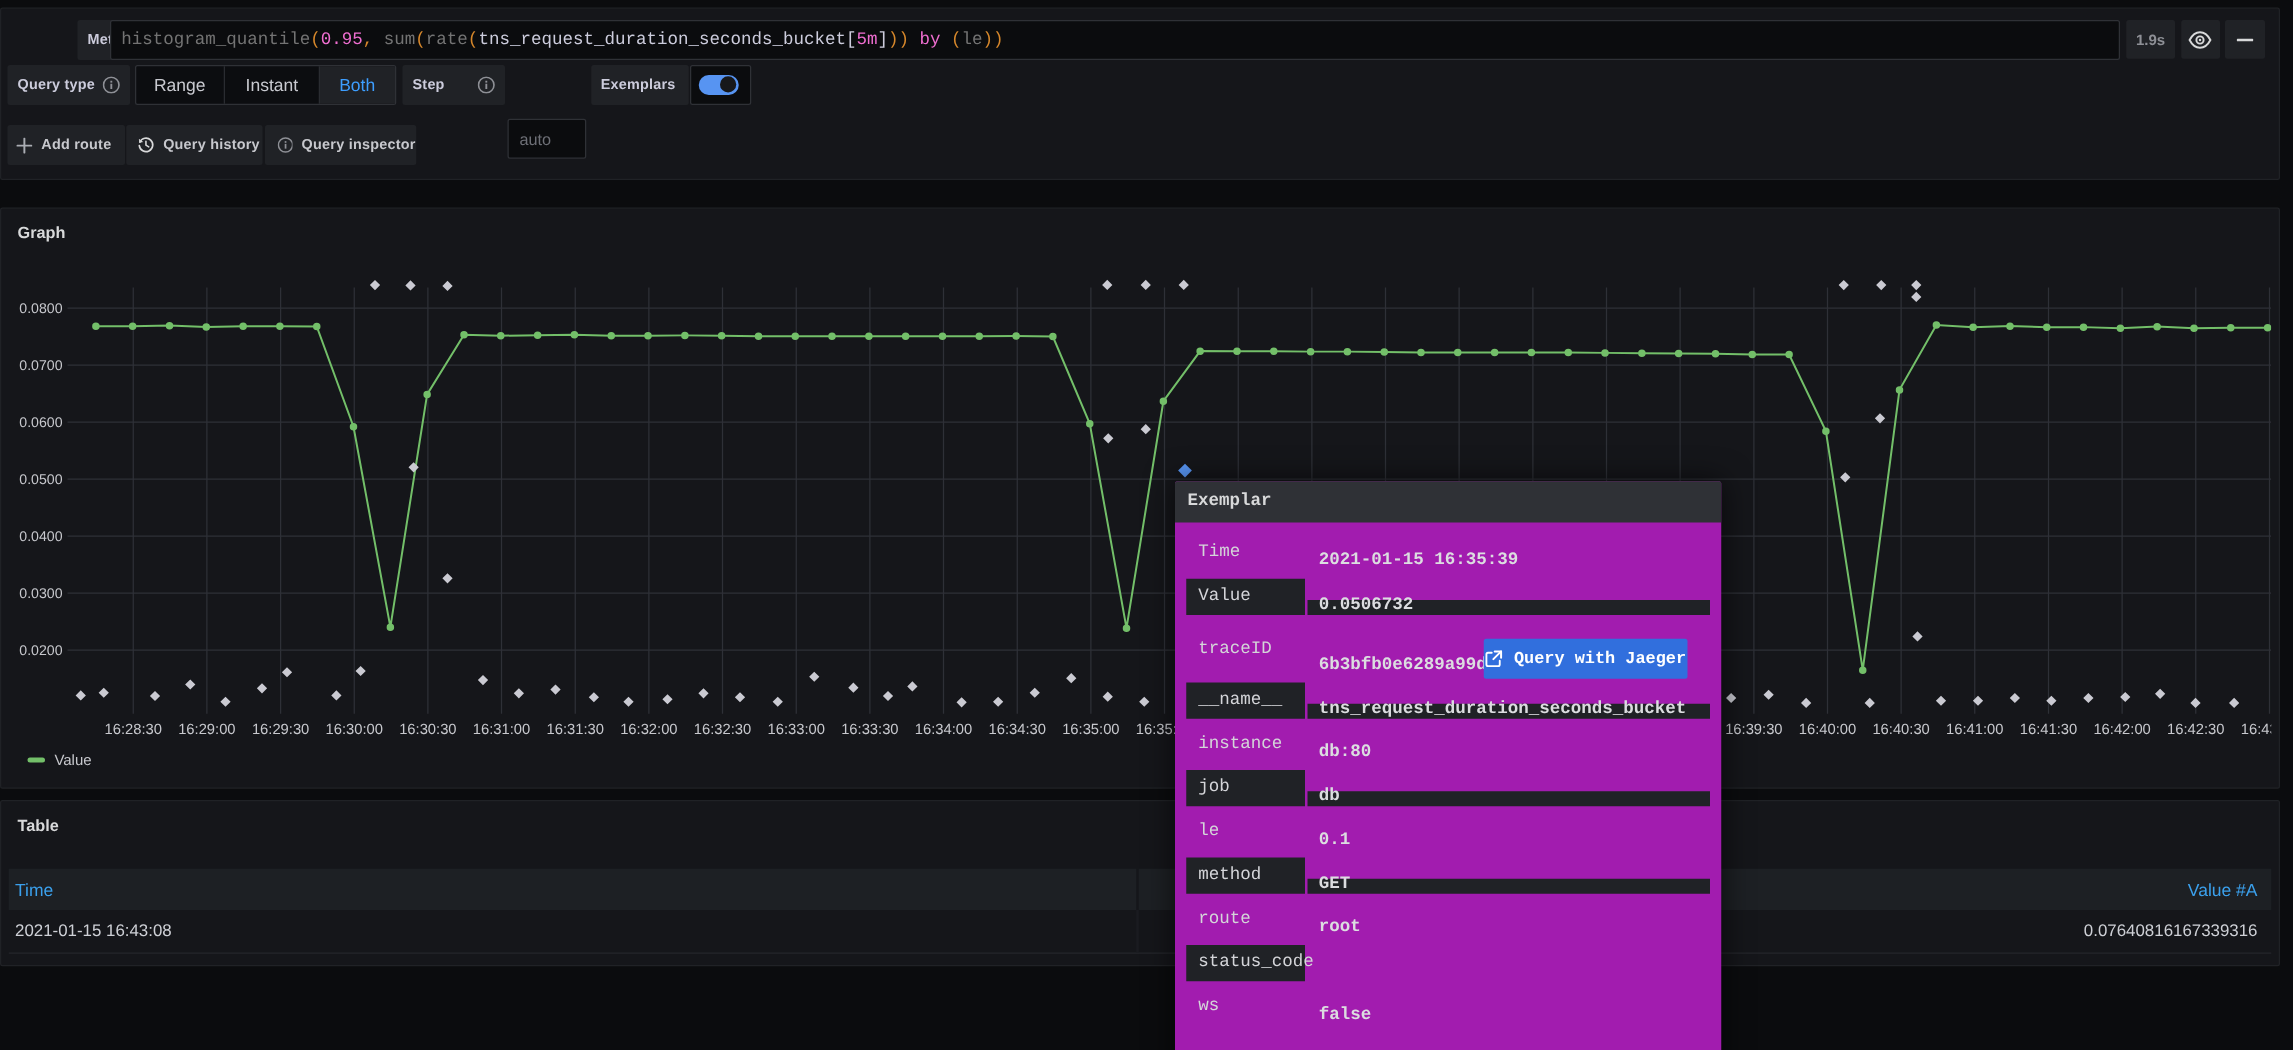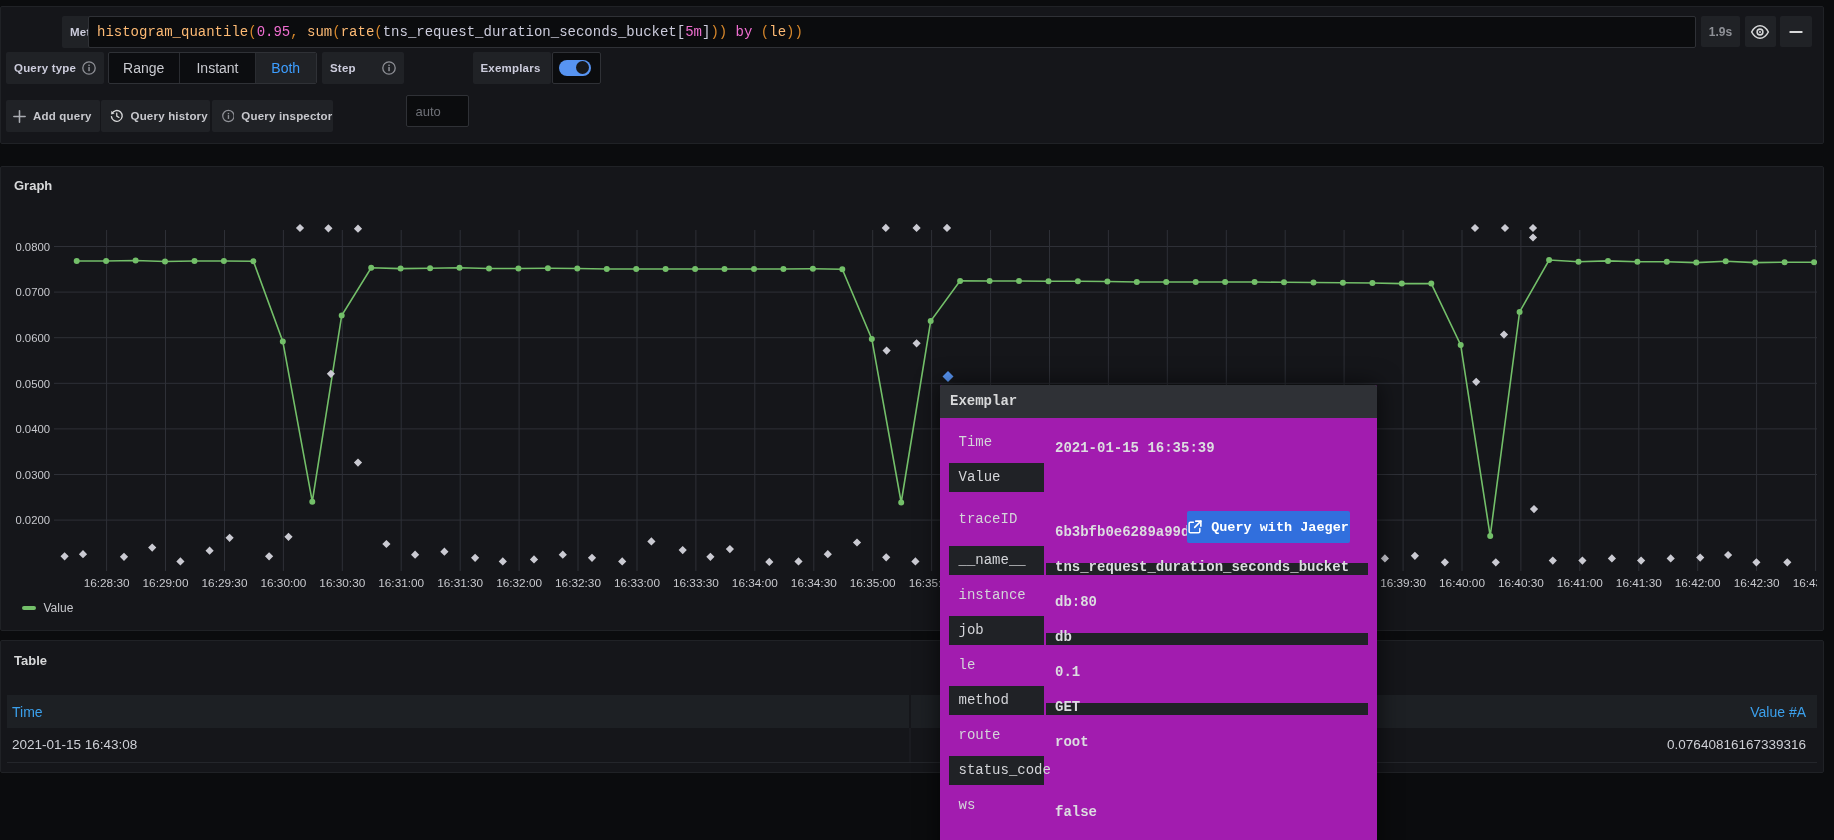--- a/index.html
+++ b/index.html
@@ -9,21 +9,21 @@
 #qsec { top:6px; height:138px; }
 #gpanel { top:166px; height:465px; }
 #tpanel { top:640px; height:133px; }
 
 
 .box { position:absolute; background:#202226; border-radius:2px; display:flex; align-items:center; }
 .lbl { font-size:11.5px; font-weight:bold; color:#ccccdc; white-space:nowrap; letter-spacing:0.2px; }
 #metrics { left:21px; top:9px; width:77px; height:32px; padding-left:8px;margin-left:40px; }
 #qfield { position:absolute; left:87px; top:9px; width:1608px; height:32px; background:#0b0c0e; border:1px solid #2f3136; border-radius:2px; display:flex; align-items:center; }
 #qtext { font-family:"Liberation Mono",monospace; font-size:14px; margin-left:8px; white-space:pre; letter-spacing:0; }
-.fn { color:#fdba74; } .pa { color:#d6872b; } .nu { color:#ef6ed0; } .me { color:#ccccdc; } .kw { color:#ef6ed0; }
+.fn { color:#737373; } .pa { color:#d6872b; } .nu { color:#ef6ed0; } .me { color:#ccccdc; } .kw { color:#ef6ed0; }
 #b19s { left:1700px; top:9px; width:39px; height:31px; justify-content:center; color:#8e9096; font-size:12px; font-weight:bold; }
 #beye { left:1743.5px; top:9px; width:31.5px; height:31px; justify-content:center; }
 #bminus { left:1779px; top:9px; width:32px; height:31px; justify-content:center; }
 
 
 .r2 { top:45px; height:32px; }
 #qtype { left:5px; width:97.5px; justify-content:space-between; padding:0 8px; }
 #seg { left:106.5px; width:209px; overflow:hidden; background:#0c0d10; border:1px solid #2f3136; border-radius:2px; }
 .segbtn { height:32px; display:flex; align-items:center; justify-content:center; font-size:14px; color:#c9cad0; border-right:1px solid #2a2c31; }
 #segR { width:71.5px; } #segI { width:76px; }
@@ -125,21 +125,21 @@
     <div id="togglebox">
         <div id="pill">
           <div id="knob"></div>
         </div>
       </div>
 
     <div id="addq" class="box r3">
         <svg width="13" height="13" viewBox="0 0 15 15">
           <path d="M7.5 1 V14 M1 7.5 H14" stroke="#aaadb3" stroke-width="1.8" stroke-linecap="round"></path>
         </svg>
-        <span>Add query</span>
+        <span>Add route</span>
       </div>
     <div id="qhist" class="box r3">
         <svg width="13.5" height="13.5" viewBox="0 0 15 15">
           <path d="M2.1 5.2 A6 6 0 1 1 1.6 8.4" stroke="#d8d9da" stroke-width="1.5" fill="none" stroke-linecap="round"></path>
           <path d="M1.2 2.2 L1.7 5.7 L5.1 5.0 Z" fill="#d8d9da"></path>
           <path d="M7.5 4.5 V7.9 L10 9.4" stroke="#d8d9da" stroke-width="1.4" fill="none" stroke-linecap="round"></path>
         </svg>
         <span>Query history</span>
       </div>
     <div id="qinsp" class="box r3">
@@ -223,20 +223,23 @@
           <span>Time</span>
         </div>
         <div class="tvalue">
           <span>2021-01-15 16:35:39</span>
         </div>
       </div>
 <div class="trow striped" style="top:74.6px;height:35px">
         <div class="tlabel">
           <span>Value</span>
         </div>
+        <div class="tvalue">
+          <span>0.0506732</span>
+        </div>
       </div>
 <div class="trow" style="top:109.6px;height:48px">
         <div class="tlabel">
           <span>traceID</span>
         </div>
         <div class="tvalue">
           <span>6b3bfb0e6289a99d</span>
           <div class="jaeger">
             <svg width="16" height="16" viewBox="0 0 15 15">
               <path d="M6 3 H3.2 A1.2 1.2 0 0 0 2 4.2 V11.8 A1.2 1.2 0 0 0 3.2 13 H10.8 A1.2 1.2 0 0 0 12 11.8 V9" stroke="#fff" stroke-width="1.4" fill="none" stroke-linecap="round"></path>

